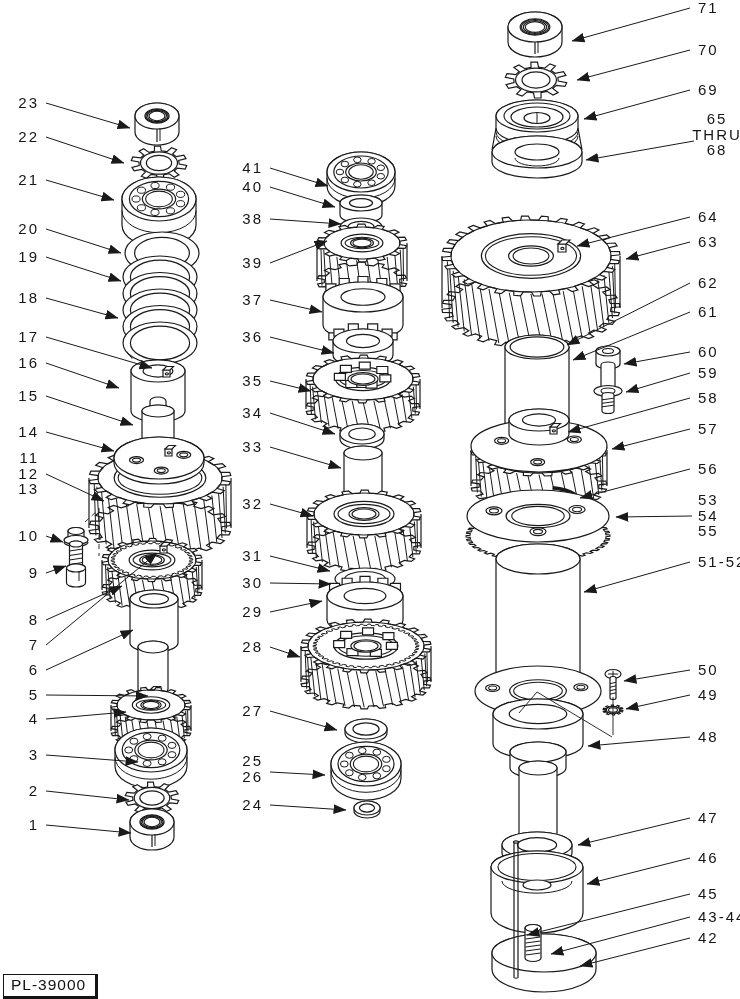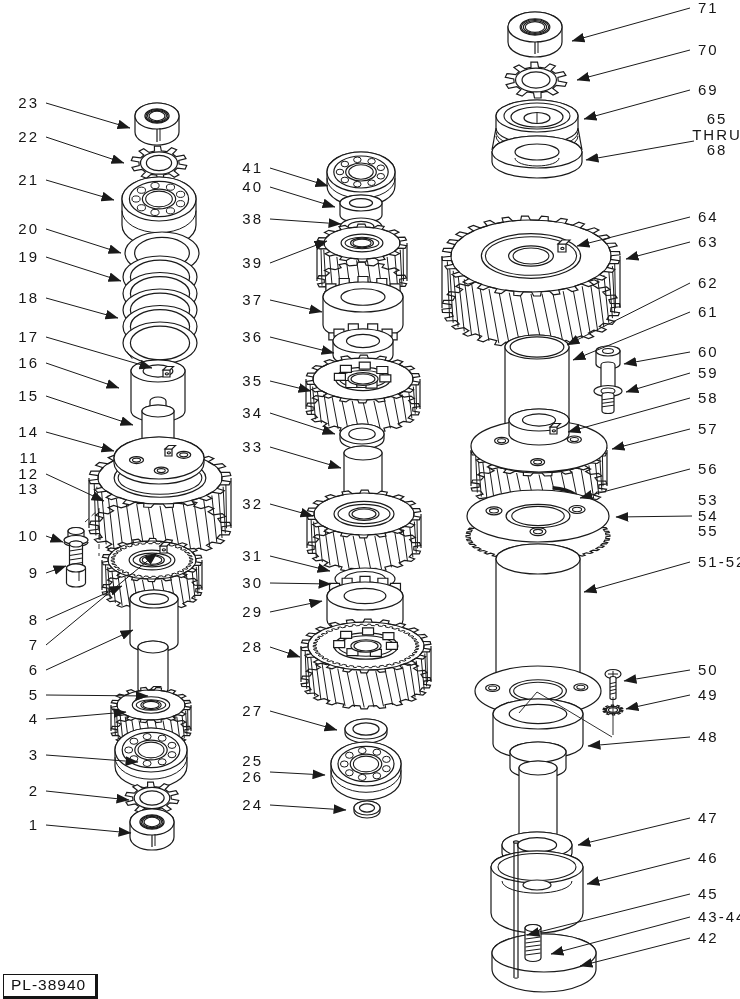--- a/index.html
+++ b/index.html
@@ -944,14 +944,14 @@
         <g>
           <line x1="690" y1="917" x2="551" y2="954" stroke="#1a1a1a" stroke-width="1" marker-end="url(#ah)"></line>
           <text x="698" y="922" text-anchor="start" class="lbl"><tspan x="698" dy="0">43-44</tspan></text>
         </g>
         <g>
           <line x1="690" y1="938" x2="580" y2="966" stroke="#1a1a1a" stroke-width="1" marker-end="url(#ah)"></line>
           <text x="698" y="943" text-anchor="start" class="lbl"><tspan x="698" dy="0">42</tspan></text>
         </g>
       </g>
     </svg>
-  <div id="plate">PL-38940</div>
+  <div id="plate">PL-39000</div>
 </div>
 
 </body></html>

